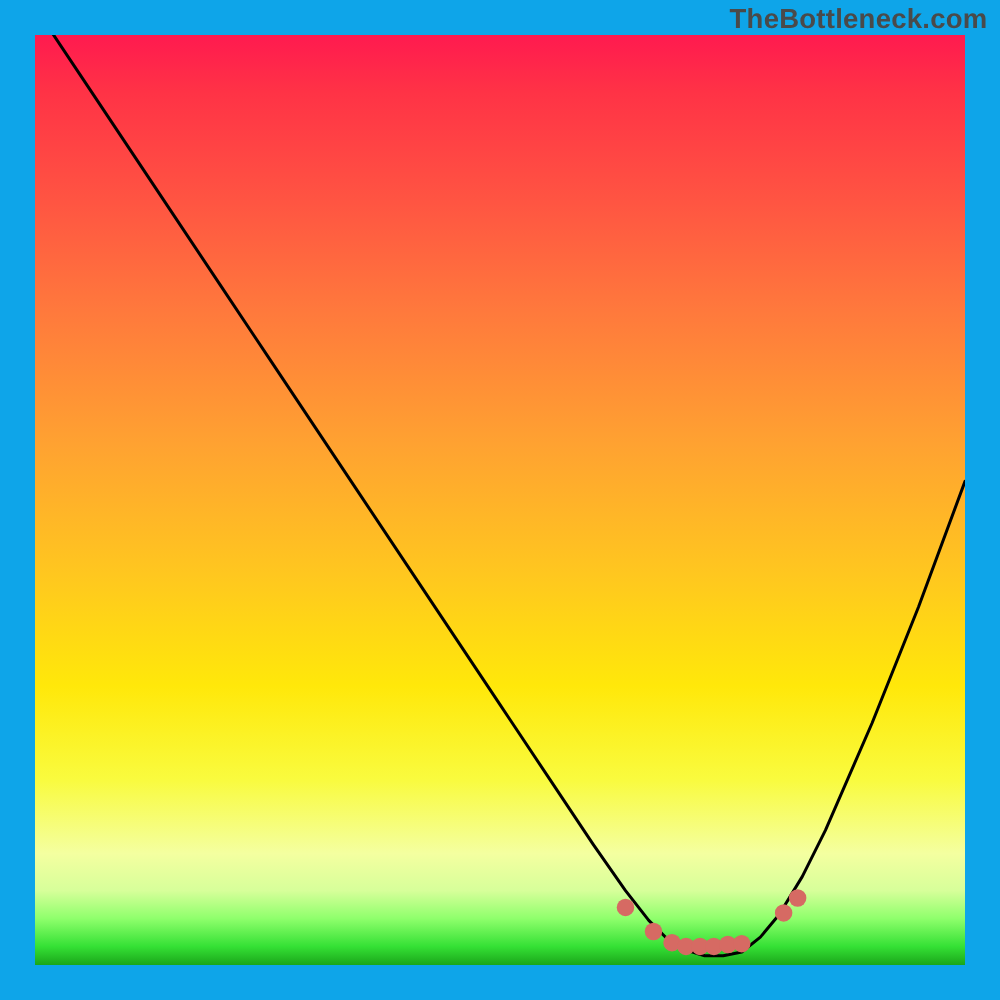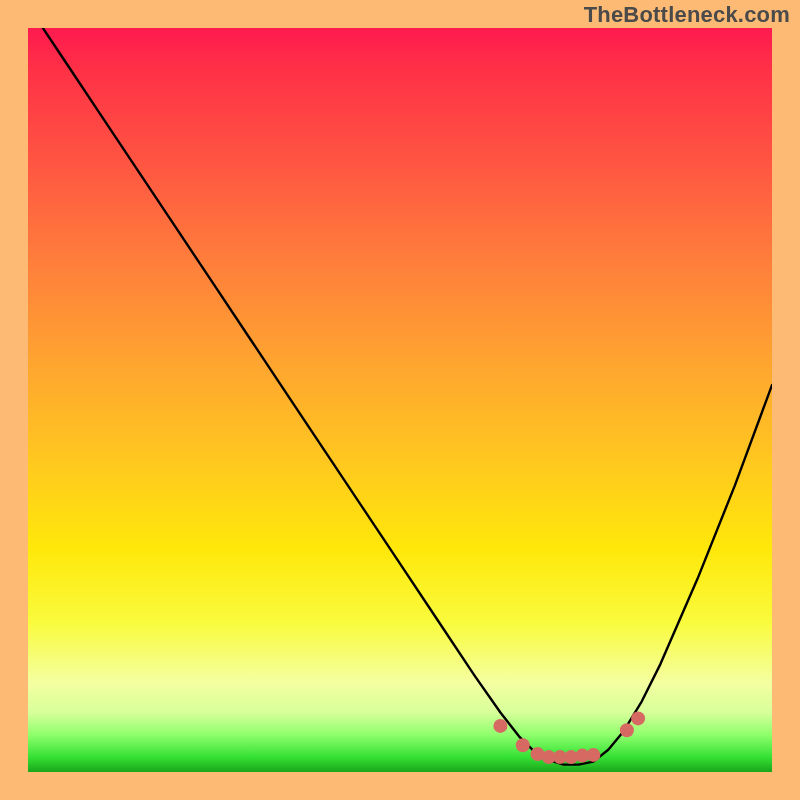--- a/index.html
+++ b/index.html
@@ -1,20 +1,20 @@
 <!DOCTYPE html>
 <html><head>
 <meta charset="utf-8">
 <style>
   * { margin: 0; padding: 0; box-sizing: border-box; }
   html, body { width: 800px; height: 800px; overflow: hidden; background: #000; }
   .outer {
     width: 800px;
     height: 800px;
-    background: #fdba74;
+    background: #0ea5e9;
     position: relative;
   }
   .watermark {
     position: absolute;
     top: 2px;
     right: 10px;
     font-family: Arial, Helvetica, sans-serif;
     font-size: 22px;
     font-weight: 600;
     color: #4a4a4a;

